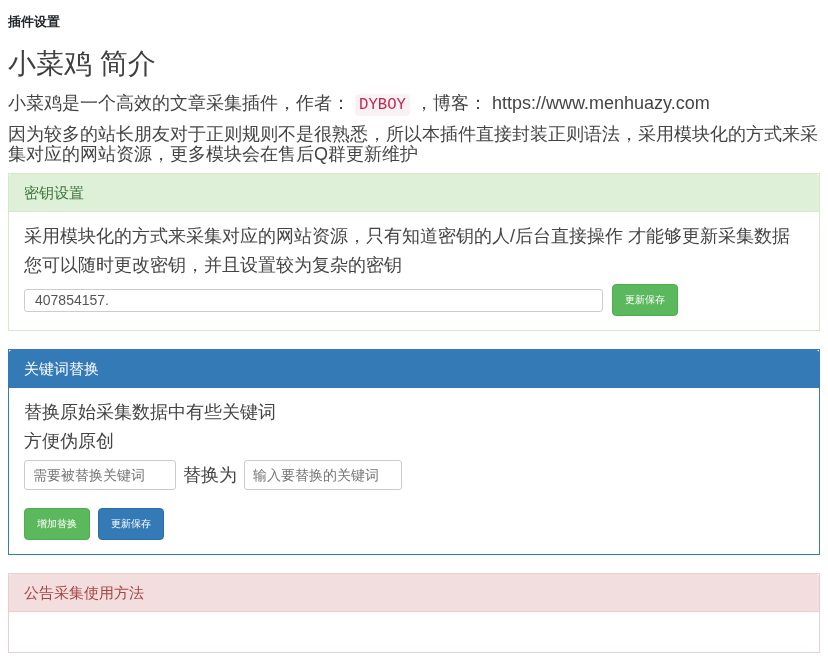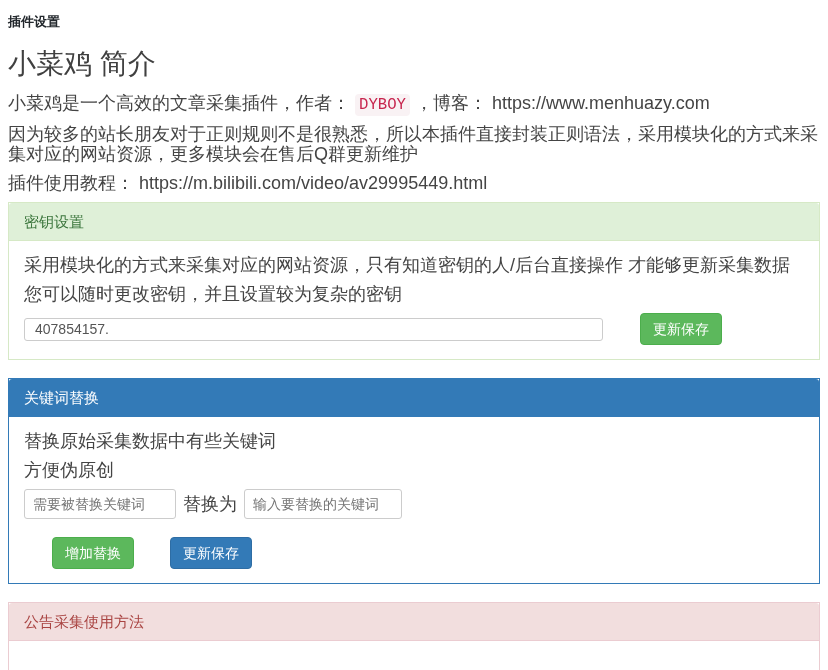--- a/index.html
+++ b/index.html
@@ -119,28 +119,27 @@
     margin: 0 7px;
     white-space: nowrap;
   }
   .btn-row {
     display: flex;
     align-items: center;
     margin-top: 18px;
   }
   button.btn {
     font-family: "Liberation Sans", "DejaVu Sans", sans-serif;
-    font-size: 14px;
+    font-size: 10px;
     line-height: 20px;
     color: #fff;
     border-radius: 4px;
     padding: 5px 12px;
     cursor: pointer;
     white-space: nowrap;
-    margin-left: 28px;
   }
   button.btn-success {
     background: #5cb85c;
     border: 1px solid #4cae4c;
   }
   button.btn-primary {
     background: #337ab7;
     border: 1px solid #2e6da4;
   }
   .btn-row .btn { margin-right: 8px; }
@@ -153,21 +152,20 @@
 
   <div class="page-title">插件设置</div>
 
   <h1 class="main-heading">小菜鸡 简介</h1>
 
   <p class="para"><span>小菜鸡是一个高效的文章采集插件，作者： </span><code class="inline-code">DYBOY</code><span> ，博客： </span><span>https://www.menhuazy.com</span></p>
 
 
   <p class="para">因为较多的站长朋友对于正则规则不是很熟悉，所以本插件直接封装正则语法，采用模块化的方式来采集对应的网站资源，更多模块会在售后Q群更新维护</p>
 
-  <p class="para"><span>插件使用教程： </span><span>https://m.bilibili.com/video/av29995449.html</span></p>
 
   <div class="panel panel-success">
     <div class="panel-heading">密钥设置</div>
     <div class="panel-body">
       <p class="para">采用模块化的方式来采集对应的网站资源，只有知道密钥的人/后台直接操作 才能够更新采集数据</p>
       <p class="para">您可以随时更改密钥，并且设置较为复杂的密钥</p>
       <div class="key-row">
         <input type="text" class="text-input key-input" value="407854157." style="">
         <button class="btn btn-success">更新保存</button>
       </div>

